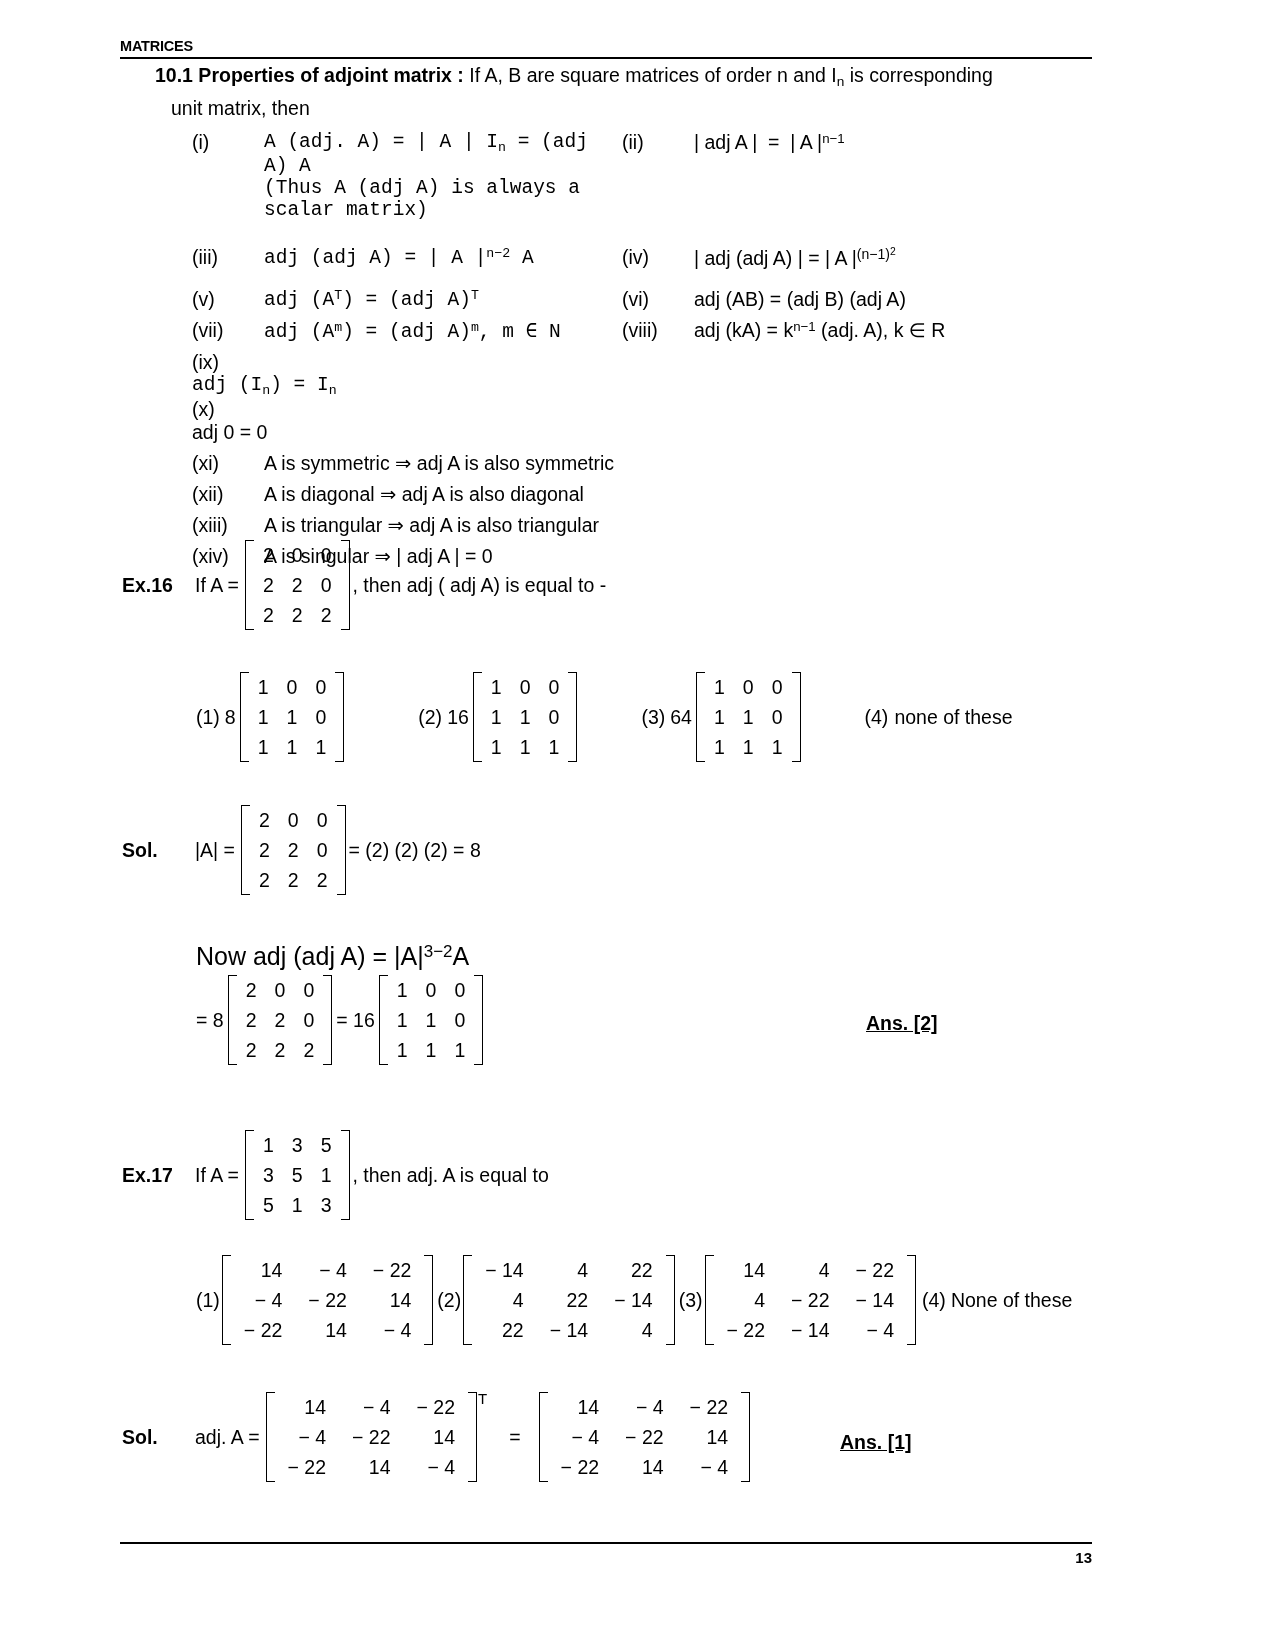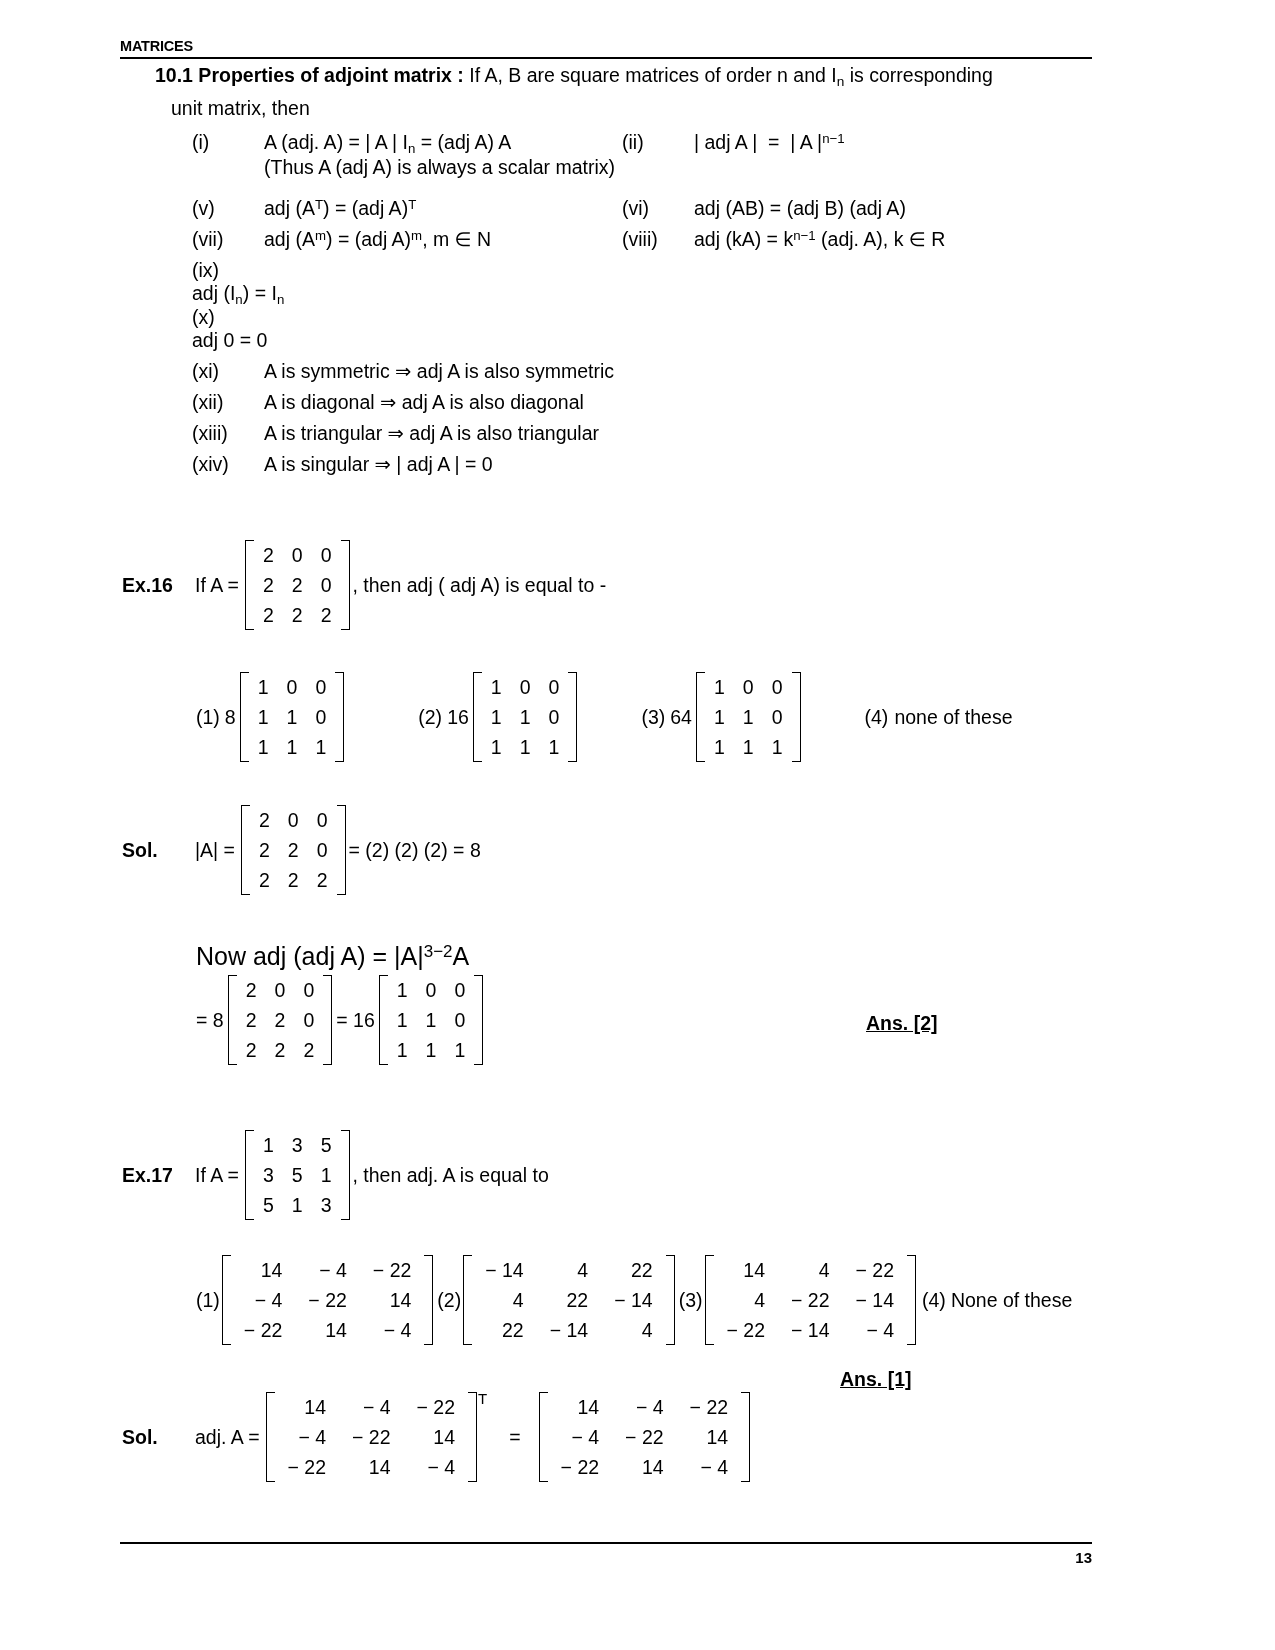--- a/index.html
+++ b/index.html
@@ -86,21 +86,21 @@
     left: 192px;
     top: 131px;
     width: 900px;
   }
   .prop-row {
     display: flex;
     align-items: flex-start;
   }
   .prop-num { width: 72px; flex: none; font-size: 19.5px; }
   .prop-body { font-size: 19.5px; }
-  .col-left { width: 358px; flex: none; }
+  .col-left { width: 358px; flex: none; font-family: Liberation Mono, monospace; }
   .col-right-num { width: 72px; flex: none; font-size: 19.5px; }
 
   
   .mtx {
     display: inline-flex;
     align-items: stretch;
     vertical-align: middle;
     position: relative;
   }
   .mtx .brk {
@@ -169,20 +169,26 @@
       <span class="prop-body col-left">A (adj. A) = | A | I<sub>n</sub> = (adj A) A</span>
       <span class="col-right-num">(ii)</span>
       <span class="prop-body">| adj A |&nbsp; =&nbsp; | A |<sup>n−1</sup></span>
     </div>
 
     <div class="prop-row">
       <span class="prop-num"></span>
       <span class="prop-body col-left">(Thus A (adj A) is always a scalar matrix)</span>
     </div>
 
+    <div class="prop-row" style="margin-top:25px;">
+      <span class="prop-num">(iii)</span>
+      <span class="prop-body col-left">adj (adj A) = | A |<sup>n−2</sup> A</span>
+      <span class="col-right-num">(iv)</span>
+      <span class="prop-body">| adj (adj A) | = | A |<span class="supsup">(n−1)<sup>2</sup></span></span>
+    </div>
 
     <div class="prop-row" style="margin-top:18px;">
       <span class="prop-num">(v)</span>
       <span class="prop-body col-left">adj (A<sup>T</sup>) = (adj A)<sup>T</sup></span>
       <span class="col-right-num">(vi)</span>
       <span class="prop-body">adj (AB) = (adj B) (adj A)</span>
     </div>
 
     <div class="prop-row" style="margin-top:8px;">
       <span class="prop-num">(vii)</span>
@@ -572,18 +578,18 @@
               <td>− 22</td>
               <td>14</td>
               <td>− 4</td>
             </tr>
           </tbody>
         </table>
       <span class="brk r"></span>
     </span>
   </div>
 
-  <div class="abs ans" style="left:840px; top:1368px;">Ans. [1]</div>
+  <div class="abs ans" style="left:840px; top:1431px;">Ans. [1]</div>
 
   <div class="footer-rule"></div>
   <div class="footer-page">13</div>
 
 </div>
 
 </body></html>

